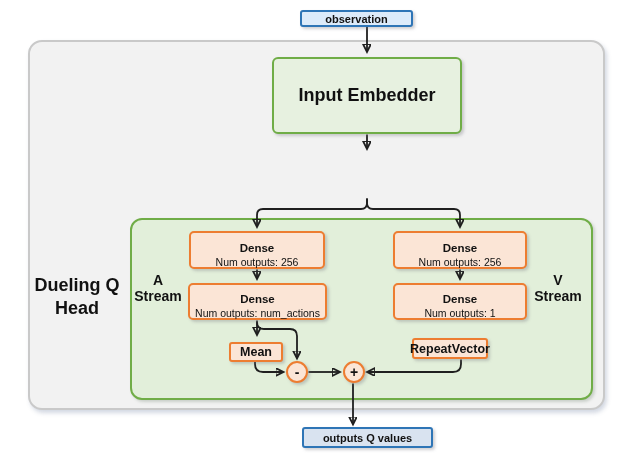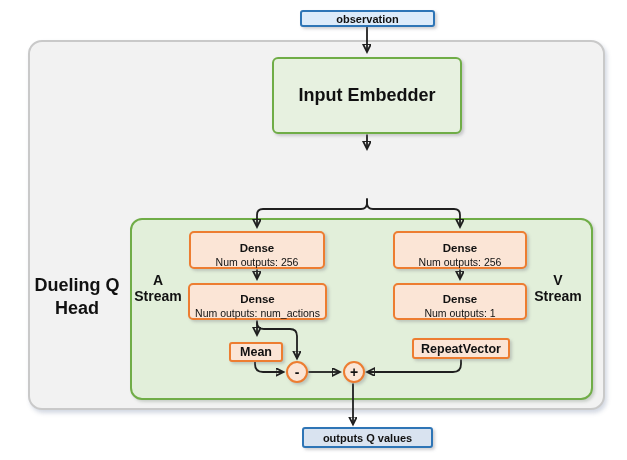--- a/index.html
+++ b/index.html
@@ -30,29 +30,29 @@
   }
   .node-blue{background:var(--blue-fill-top); border:2px solid var(--blue-border); border-radius:3px; font-weight:bold; font-size:11px;}
   .node-blue-bottom{background:var(--blue-fill-bottom); border:2px solid var(--blue-border); border-radius:3px; font-weight:bold; font-size:11px;}
   .node-green{background:var(--green-fill-node); border:2.5px solid var(--green-border); border-radius:6px; font-weight:bold;align-items:center;}
   .node-orange{background:var(--orange-fill); border:2.5px solid var(--orange-border); border-radius:5px;}
   .dense{flex-direction:column; line-height:14px; padding-top:9px;}
   .dense .t{font-weight:bold; font-size:11.5px;}
   .dense .s{font-size:10.5px;}
   .op-circle{border-radius:50%; font-weight:bold; font-size:14px; line-height:1; padding-bottom:1px;}
   .lbl{z-index:2; text-align:center; font-weight:bold;}
-  #obs{left:300px; top:10px; width:135px; height:17px;}
+  #obs{left:300px; top:10px; width:113px; height:17px;}
   #ie{left:272px; top:57px; width:190px; height:77px; font-size:18px;}
   #mw{left:272px; top:153px; width:190px; height:45px; font-size:16px;}
   #da1{left:189px; top:231px; width:136px; height:38px;}
   #da2{left:188px; top:283px; width:139px; height:37px;}
   #dv1{left:393px; top:231px; width:134px; height:38px;}
   #dv2{left:393px; top:283px; width:134px; height:37px;}
   #mean{left:229px; top:342px; width:54px; height:20px; font-weight:bold; font-size:12.5px; border-radius:3px;}
-  #rv{left:412px; top:338px; width:98px; height:21px; font-weight:bold; font-size:12.5px; border-radius:3px;}
+  #rv{left:412px; top:338px; width:76px; height:21px; font-weight:bold; font-size:12.5px; border-radius:3px;}
   #minus{left:286px; top:361px; width:22px; height:22px;}
   #plus{left:343px; top:361px; width:22px; height:22px;}
   #act{left:302px; top:427px; width:131px; height:21px;}
   #dueling{left:18px; top:274px; width:118px; font-size:18px; line-height:23px;}
   #a-stream{left:127px; top:272px; width:62px; font-size:14px; line-height:16px;}
   #v-stream{left:527px; top:272px; width:62px; font-size:14px; line-height:16px;}
   #wires{left:0; top:0; width:627px; height:460px; z-index:3; pointer-events:none;}
   #wires path{stroke:var(--arrow); stroke-width:1.8; fill:none;}
 </style>
 </head>

